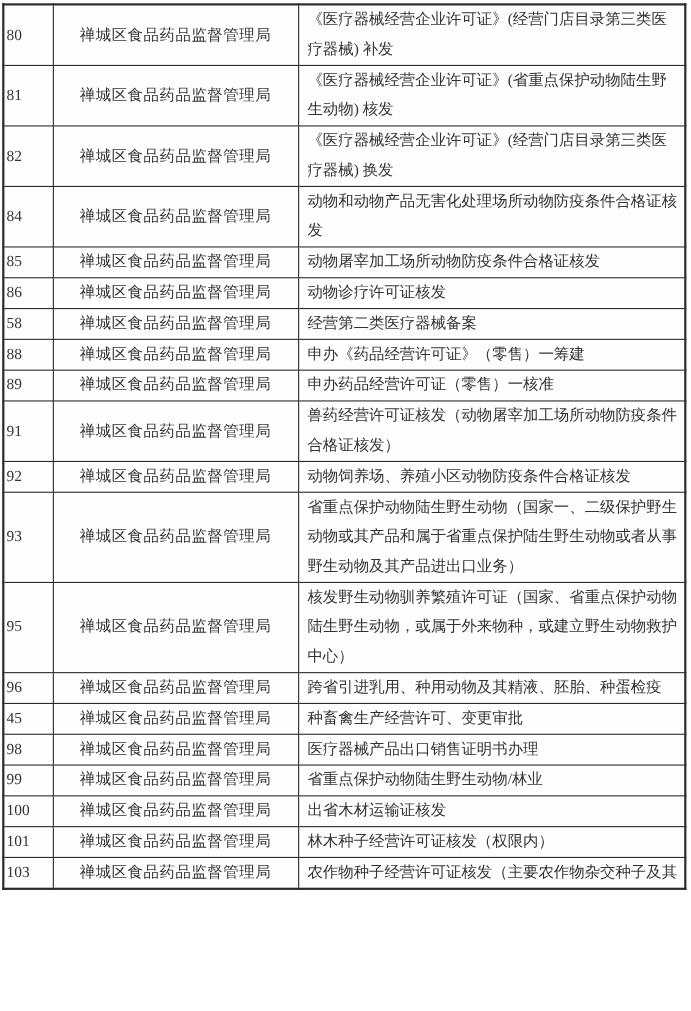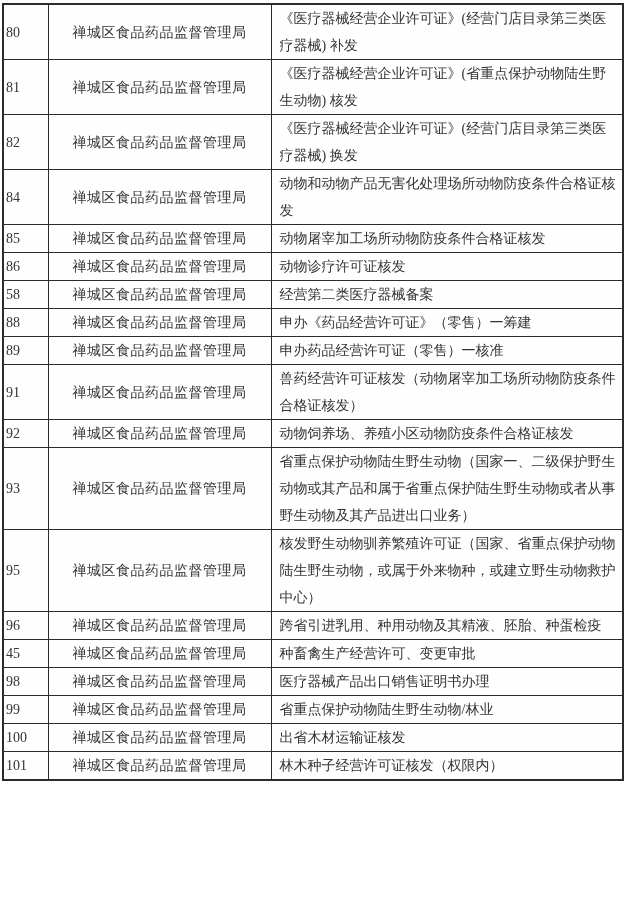--- a/index.html
+++ b/index.html
@@ -149,15 +149,20 @@
         <tr>
     <td class="c-num">100</td>
     <td class="c-agency">禅城区食品药品监督管理局</td>
     <td class="c-item">出省木材运输证核发</td>
   </tr>
         <tr>
     <td class="c-num">101</td>
     <td class="c-agency">禅城区食品药品监督管理局</td>
     <td class="c-item">林木种子经营许可证核发（权限内）</td>
   </tr>
+        <tr>
+    <td class="c-num">103</td>
+    <td class="c-agency">禅城区食品药品监督管理局</td>
+    <td class="c-item">农作物种子经营许可证核发（主要农作物杂交种子及其</td>
+  </tr>
       </tbody>
   </table>
 </div>
 
 </body></html>

